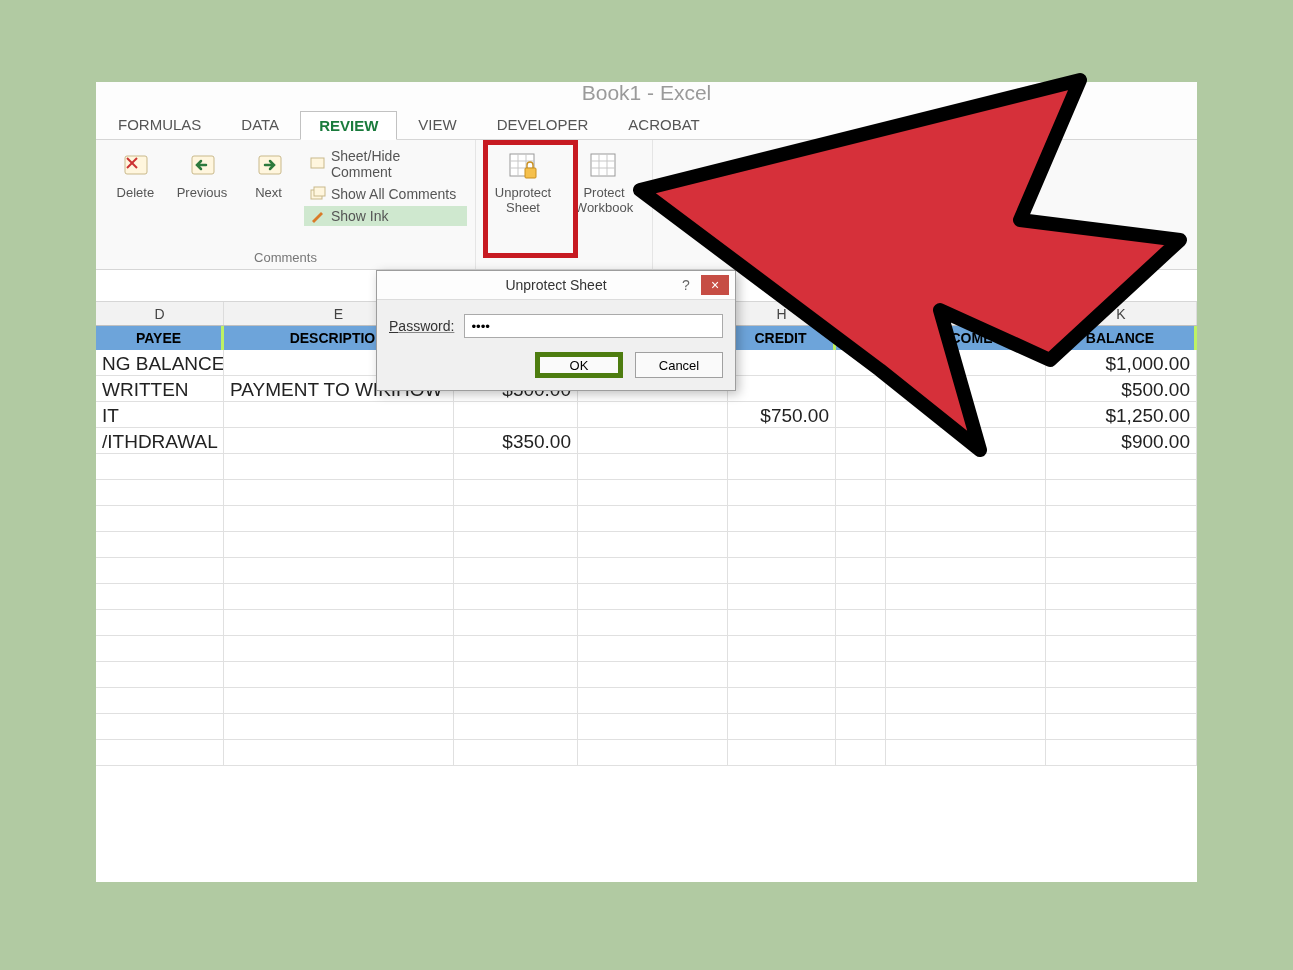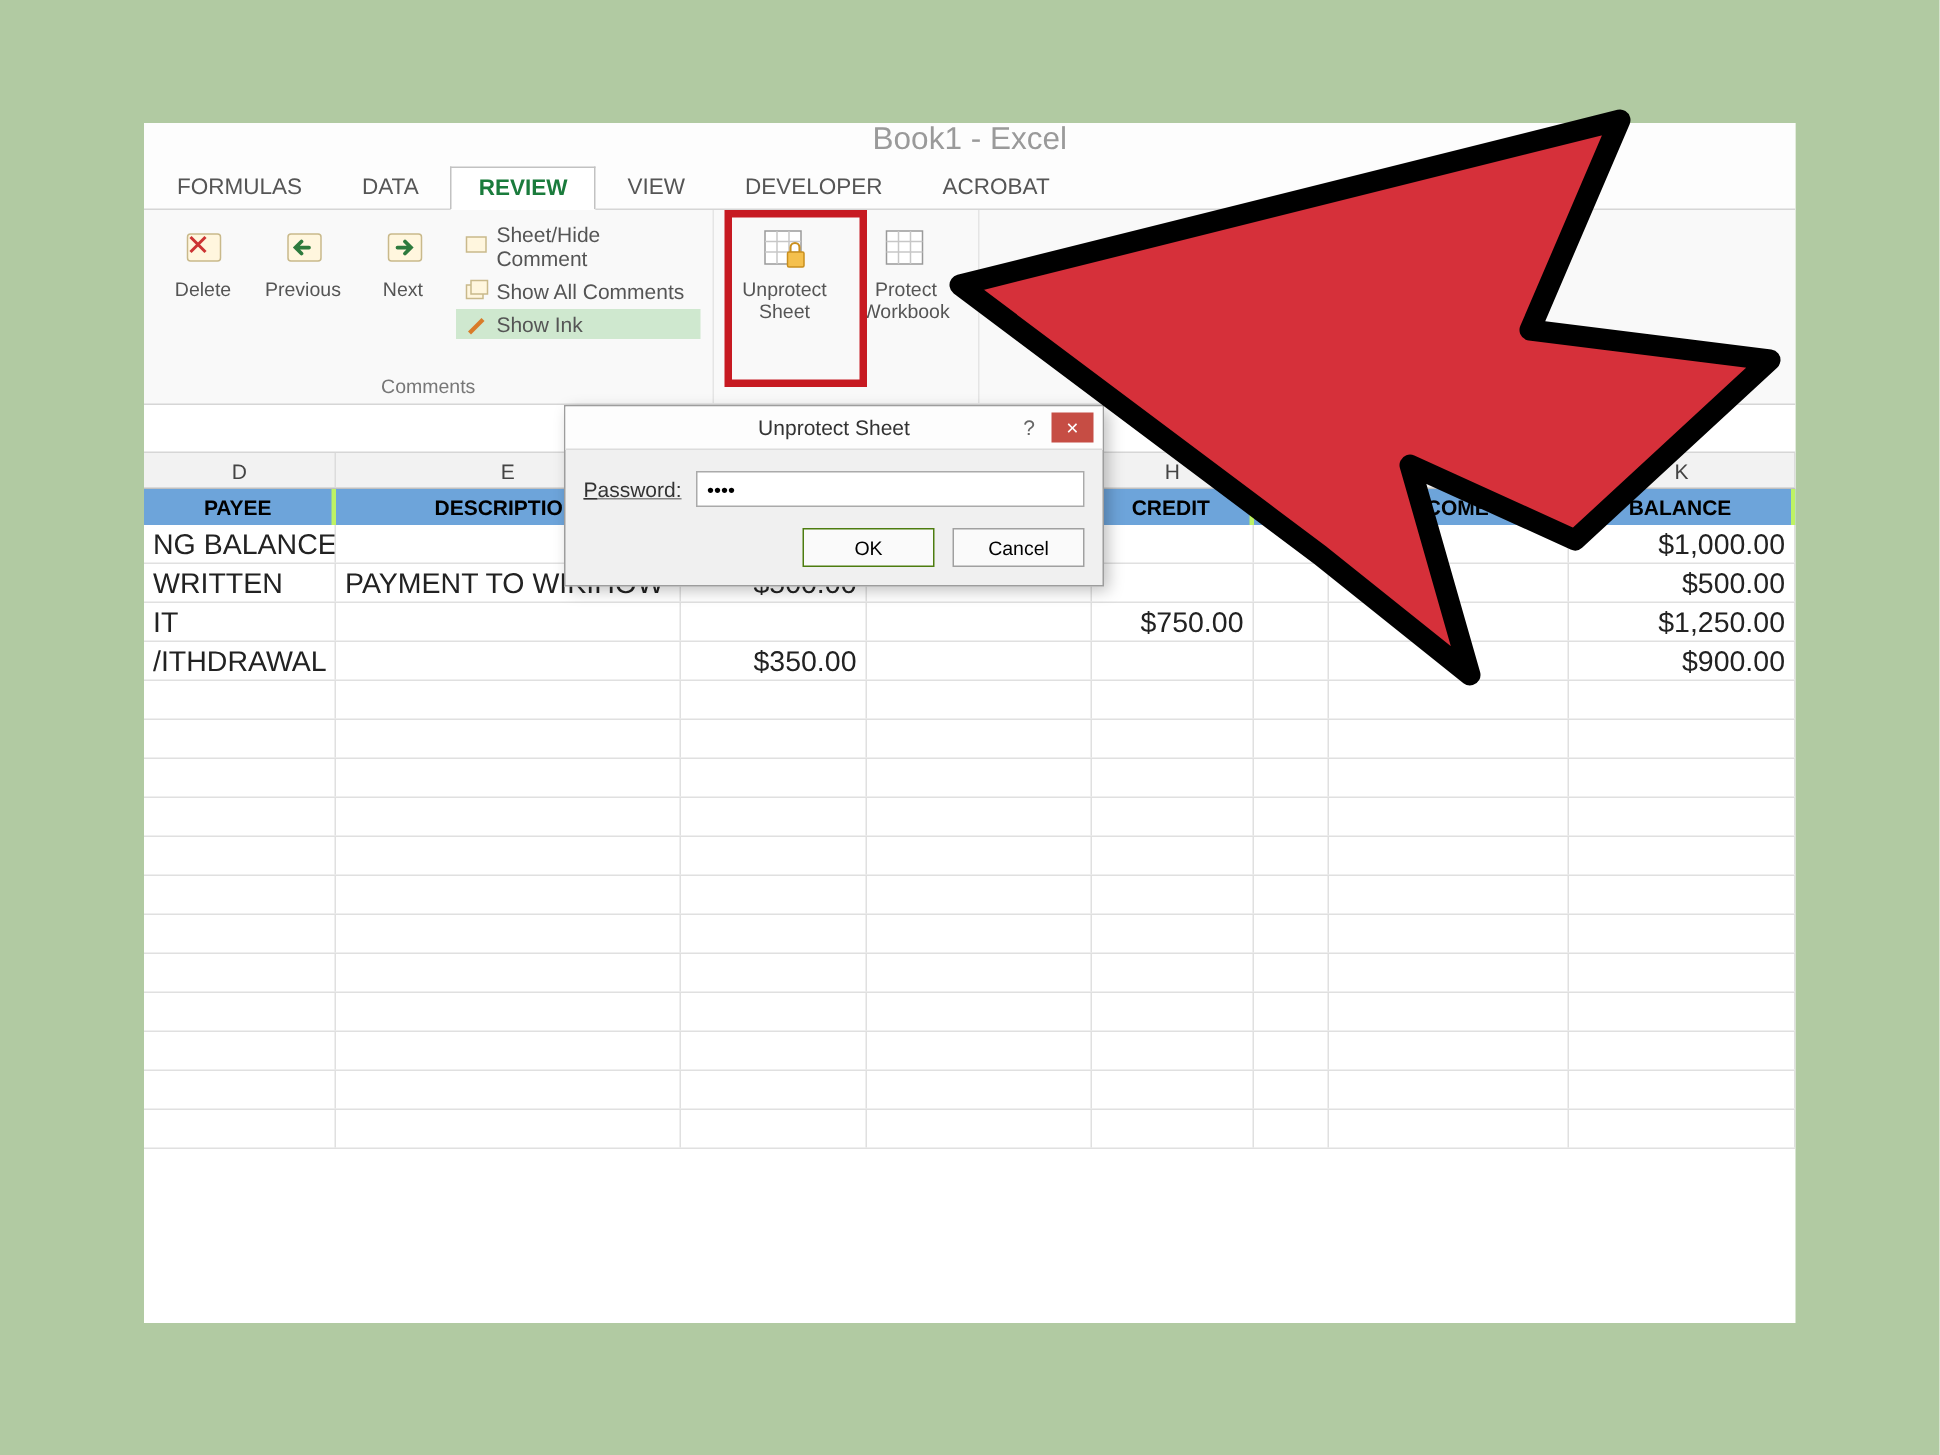--- a/index.html
+++ b/index.html
@@ -187,21 +187,21 @@
 .dlg-actions {
   display: flex; justify-content: flex-end; gap: 12px;
   padding: 8px 12px 12px;
 }
 .dlg-btn {
   width: 88px; height: 26px;
   border: 1px solid #a0a0a0;
   background: #fafafa;
   cursor: pointer; font-size: 13px;
 }
-.dlg-btn.primary { border: 1px solid #4d7c0f; margin-left: 44px; }
+.dlg-btn.primary { border: 5px solid #4d7c0f; margin-left: 44px; }
 
 
 .arrow-ov {
   position: absolute;
   left: 620px; top: 60px;
   pointer-events: none;
 }
 .group-changes {
   padding-left: 10px;
 }

